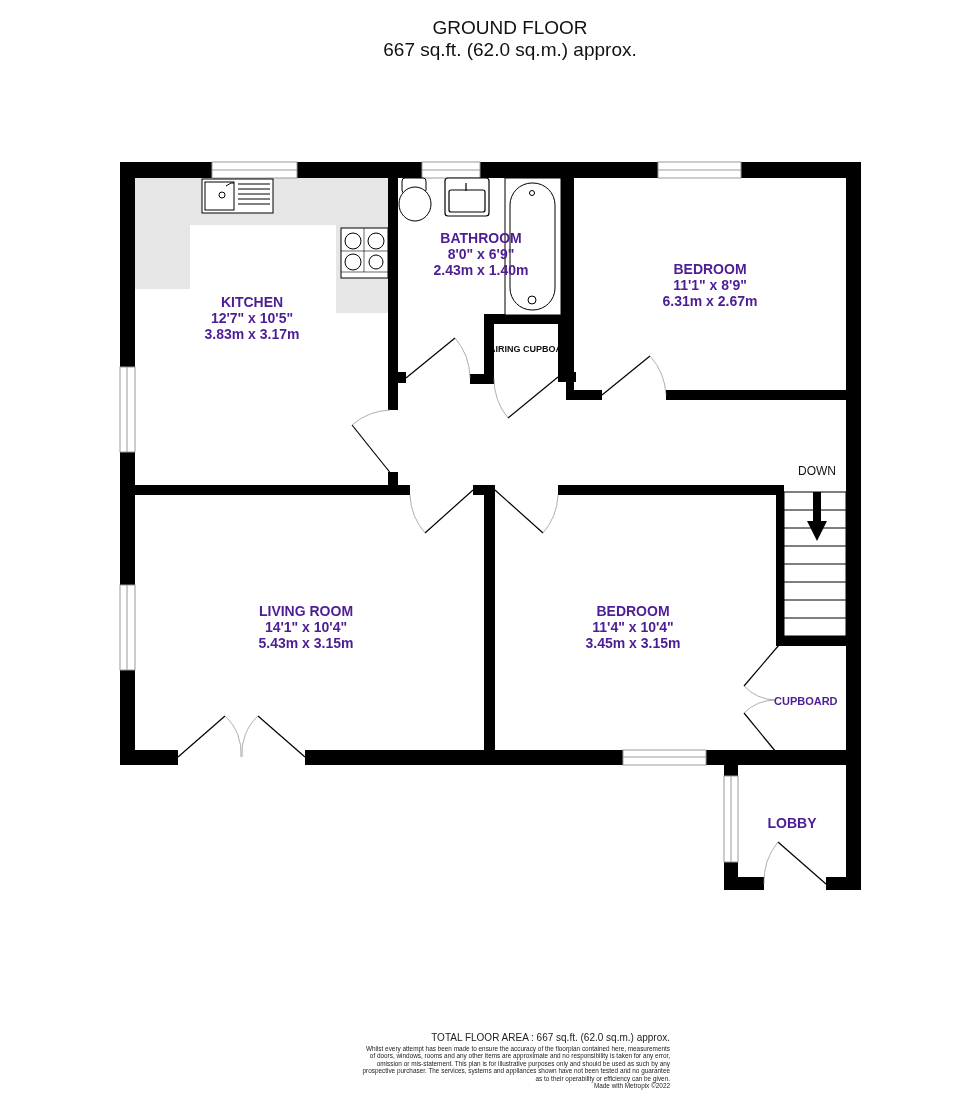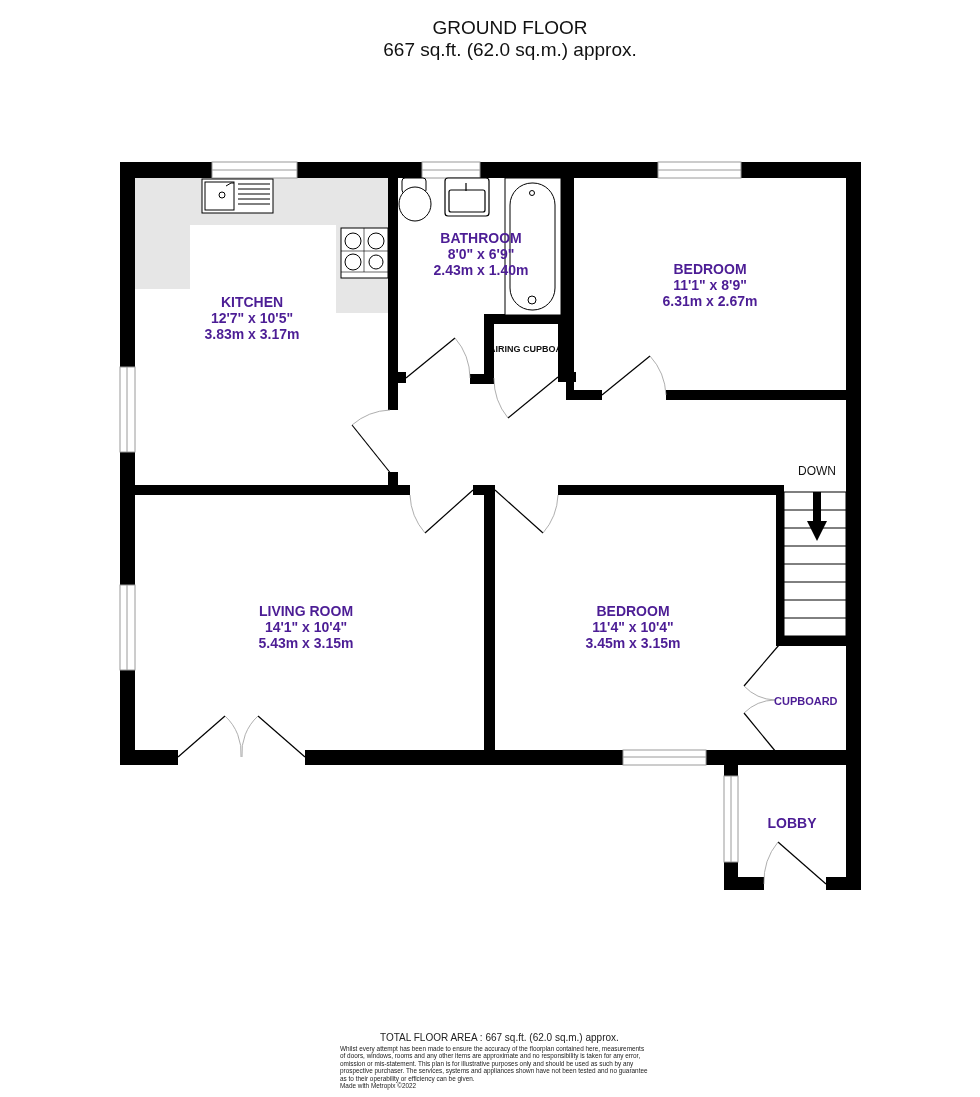--- a/index.html
+++ b/index.html
@@ -4,21 +4,21 @@
 <style>
   html, body { margin:0; padding:0; background:#ffffff; }
   body { width:980px; height:1097px; position:relative; overflow:hidden; font-family:"Liberation Sans", sans-serif; color:#111; }
   .title { position:absolute; left:0; width:1020px; text-align:center; font-size:19px; line-height:22px; color:#111; }
   .title .t1 { display:block; }
   .title .t2 { display:block; }
   svg.plan { position:absolute; left:0; top:0; }
   .room-label { position:absolute; text-align:center; font-weight:bold; font-size:14px; line-height:16px; color:#4c1d95; transform:translateX(-50%); white-space:nowrap; }
   .small-label { position:absolute; font-weight:bold; font-size:9px; color:#111; white-space:nowrap; }
   .plain-label { position:absolute; font-size:12px; color:#111; white-space:nowrap; }
-  .footer { position:absolute; left:340px; width:330px; top:1032px; text-align:left; color:#222; }
+  .footer { position:absolute; left:340px; width:330px; top:1032px; text-align:right; color:#222; }
   .footer .total { font-size:10px; margin-left:40px; }
   .footer .disc { font-size:6.4px; line-height:7.4px; margin-top:2px; }
 </style>
 </head>
 <body>
 
 <div class="title" style="top:17px;">
   <span class="t1">GROUND FLOOR</span>
   <span class="t2">667 sq.ft. (62.0 sq.m.) approx.</span>
 </div>

